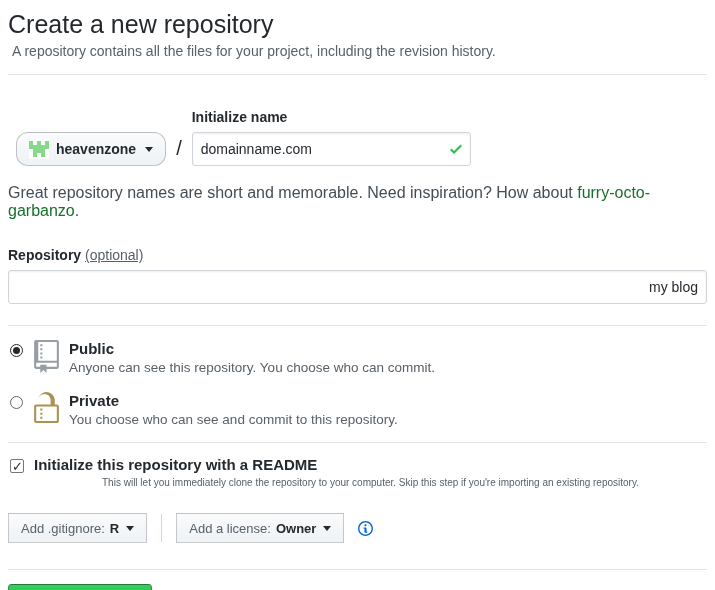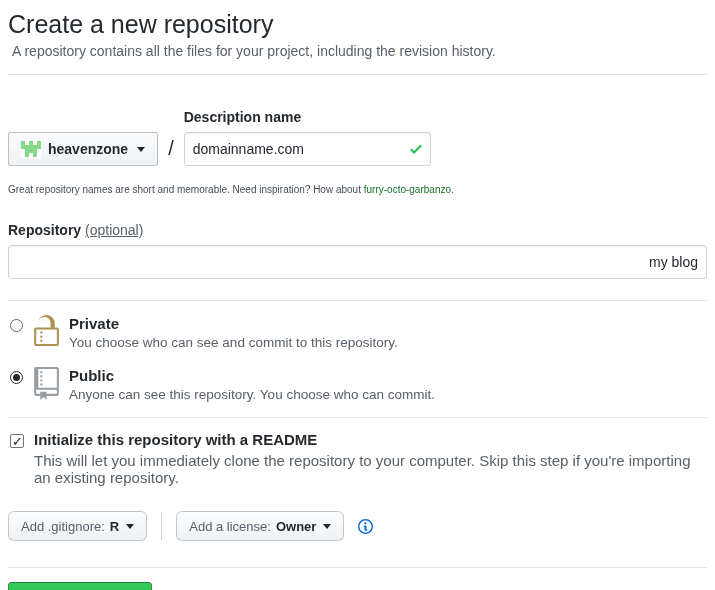--- a/index.html
+++ b/index.html
@@ -24,42 +24,42 @@
   .optional { font-weight:400; color:#586069;text-decoration:underline; }
 
   .name-row { display:flex; align-items:flex-end; }
   .owner-group, .repo-group { display:flex; flex-direction:column; }
 
   .owner-btn {
     display:inline-flex; align-items:center; gap:7px;
     padding:6px 12px; height:34px;
     font-size:14px; font-weight:700; color:#24292e;
     background:linear-gradient(-180deg,#fafbfc,#eff3f6 90%);
-    border:1px solid rgba(27,31,35,0.25); border-radius:3px; cursor:pointer;
+    border:1px solid rgba(27,31,35,0.25); border-radius:12px; cursor:pointer;margin-left:8px;
   }
   .avatar { width:20px; height:20px; border-radius:2px; overflow:hidden; background:#fff; }
   .caret { display:inline-block; width:0; height:0; margin-left:2px;
     border-left:4px solid transparent; border-right:4px solid transparent;
     border-top:5px solid #24292e; }
 
   .slash { font-size:20px; color:#24292e; padding:0 10px 6px 10px; }
 
   .input-wrap { position:relative; }
   .text-input {
     font-family:"Liberation Sans", sans-serif;
     font-size:14px; color:#24292e;
     height:34px; padding:6px 8px;
     border:1px solid #d1d5da; border-radius:3px;
     box-shadow:inset 0 1px 2px rgba(27,31,35,0.075);
     outline:none; background:#fff;
   }
-  .repo-input { width:247px; padding-right:18px; }
+  .repo-input { width:279px; padding-right:18px; }
   .check-icon { position:absolute; right:8px; top:9px; }
 
-  .name-hint { margin:18px 0 0 0; font-size:10px; color:#444d56; }
+  .name-hint { margin:18px 0 0 0; font-size:16px; color:#444d56; }
   .suggestion-link { color:#176f2c; text-decoration:none; cursor:pointer; }
 
   .desc-label { margin-top:27px; }
   .desc-input { width:699px;text-align:right; }
 
   .vis-row { display:flex; align-items:flex-start; margin-top:2px; }
   .vis-row + .vis-row { margin-top:14px; }
   .radio {
     width:13px; height:13px; border-radius:50%;
     border:1px solid #606770; background:#fff;
@@ -76,29 +76,29 @@
   .vis-note { color:#586069; font-size:13.5px; }
 
   .readme-row { display:flex; align-items:flex-start; }
   .checkbox {
     width:14px; height:14px; border:1px solid #767676; border-radius:2px;
     background:#fff; margin:3px 10px 0 2px; position:relative; cursor:pointer; flex:none;
     font-size:13px; line-height:13px; text-align:center; color:#24292e;
   }
   .checkbox.checked::after { content:'\2713'; position:absolute; left:1px; top:0; }
   .readme-label { font-weight:700; font-size:15px; }
-  .readme-note { color:#586069; font-size:15px; margin:4px 0 0 26px; }
+  .readme-note { color:#586069; font-size:10px; margin:4px 0 0 26px;text-align:center; }
 
   .options-row { display:flex; align-items:center; margin-top:25px; }
   .option-btn {
     display:inline-flex; align-items:center; gap:5px;
     padding:5px 12px; height:30px;
     font-size:13px; color:#586069;
     background:linear-gradient(-180deg,#fafbfc,#eff3f6 90%);
-    border:1px solid rgba(27,31,35,0.22); border-radius:6px; cursor:pointer;
+    border:1px solid rgba(27,31,35,0.22); border-radius:0; cursor:pointer;
   }
   .option-btn .opt-value { font-weight:700; color:#24292e; }
   .option-btn .caret { border-top-color:#24292e; }
   .vsep { width:1px; height:28px; background:#d1d5da; margin:0 14px; }
   .info-icon { margin-left:13px; display:flex; align-items:center; cursor:pointer; }
 
   .btn-primary {
     font-family:"Liberation Sans", sans-serif;
     color:#fff; font-weight:700; font-size:14px;
     padding:7px 13px; height:34px;
@@ -134,62 +134,62 @@
           </svg>
         </span>
         <span>heavenzone</span>
         <span class="caret"></span>
       </button>
     </div>
 
     <div class="slash">/</div>
 
     <div class="repo-group">
-      <label class="field-label">Description name</label>
+      <label class="field-label">Initialize name</label>
       <div class="input-wrap">
         <input class="text-input repo-input" type="text" value="domainname.com" style="">
         <span class="check-icon">
           <svg width="14" height="16" viewBox="0 0 12 16">
               <path fill="#2cbe4e" d="M12 5l-8 8-4-4 1.5-1.5L4 10l6.5-6.5L12 5z"></path>
             </svg>
         </span>
       </div>
     </div>
   </div>
 
   <p class="name-hint"><span>Great repository names are short and memorable. Need inspiration? How about </span><a class="suggestion-link">furry-octo-garbanzo</a><span>.</span></p>
 
   <label class="field-label desc-label"><span>Repository</span> <span class="optional">(optional)</span></label>
   <input class="text-input desc-input" type="text" value="my blog" style="">
 
   <hr class="hr-vis">
 
   <div class="vis-row">
+    <span class="radio selected"></span>
+    <span class="vis-icon">
+      <svg width="25" height="33" viewBox="0 0 12 16">
+          <path fill="#959da5" d="M4 9H3V8h1v1zm0-3H3v1h1V6zm0-2H3v1h1V4zm0-2H3v1h1V2zm8-1v12c0 .55-.45 1-1 1H6v2l-1.5-1.5L3 16v-2H1c-.55 0-1-.45-1-1V1c0-.55.45-1 1-1h10c.55 0 1 .45 1 1zm-1 10H1v2h2v-1h3v1h5v-2zm0-10H2v9h9V1z"></path>
+        </svg>
+    </span>
+    <span class="vis-text">
+      <span class="vis-label">Public</span>
+      <span class="vis-note">Anyone can see this repository. You choose who can commit.</span>
+    </span>
+  </div>
+
+  <div class="vis-row">
     <span class="radio"></span>
     <span class="vis-icon">
       <svg width="25" height="33" viewBox="0 0 12 16">
           <path fill="#ac9150" d="M4 13H3v-1h1v1zm8-6v7c0 .55-.45 1-1 1H1c-.55 0-1-.45-1-1V7c0-.55.45-1 1-1h1V4c0-2.2 1.8-4 4-4 2.2 0 4 1.8 4 4v2h1c.55 0 1 .45 1 1zM2 6h6V4c0-1.66-1.34-3-3-3S2 2.34 2 4v2zm9 1H1v7h10V7zM4 8H3v1h1V8zm0 2H3v1h1v-1z"></path>
         </svg>
     </span>
     <span class="vis-text">
       <span class="vis-label">Private</span>
       <span class="vis-note">You choose who can see and commit to this repository.</span>
-    </span>
-  </div>
-
-  <div class="vis-row">
-    <span class="radio selected"></span>
-    <span class="vis-icon">
-      <svg width="25" height="33" viewBox="0 0 12 16">
-          <path fill="#959da5" d="M4 9H3V8h1v1zm0-3H3v1h1V6zm0-2H3v1h1V4zm0-2H3v1h1V2zm8-1v12c0 .55-.45 1-1 1H6v2l-1.5-1.5L3 16v-2H1c-.55 0-1-.45-1-1V1c0-.55.45-1 1-1h10c.55 0 1 .45 1 1zm-1 10H1v2h2v-1h3v1h5v-2zm0-10H2v9h9V1z"></path>
-        </svg>
-    </span>
-    <span class="vis-text">
-      <span class="vis-label">Public</span>
-      <span class="vis-note">Anyone can see this repository. You choose who can commit.</span>
     </span>
   </div>
 
   <hr class="hr-readme">
 
   <div class="readme-row">
     <span class="checkbox checked"></span>
     <span class="readme-label">Initialize this repository with a README</span>
   </div>
   <div class="readme-note">This will let you immediately clone the repository to your computer. Skip this step if you're importing an existing repository.</div>

